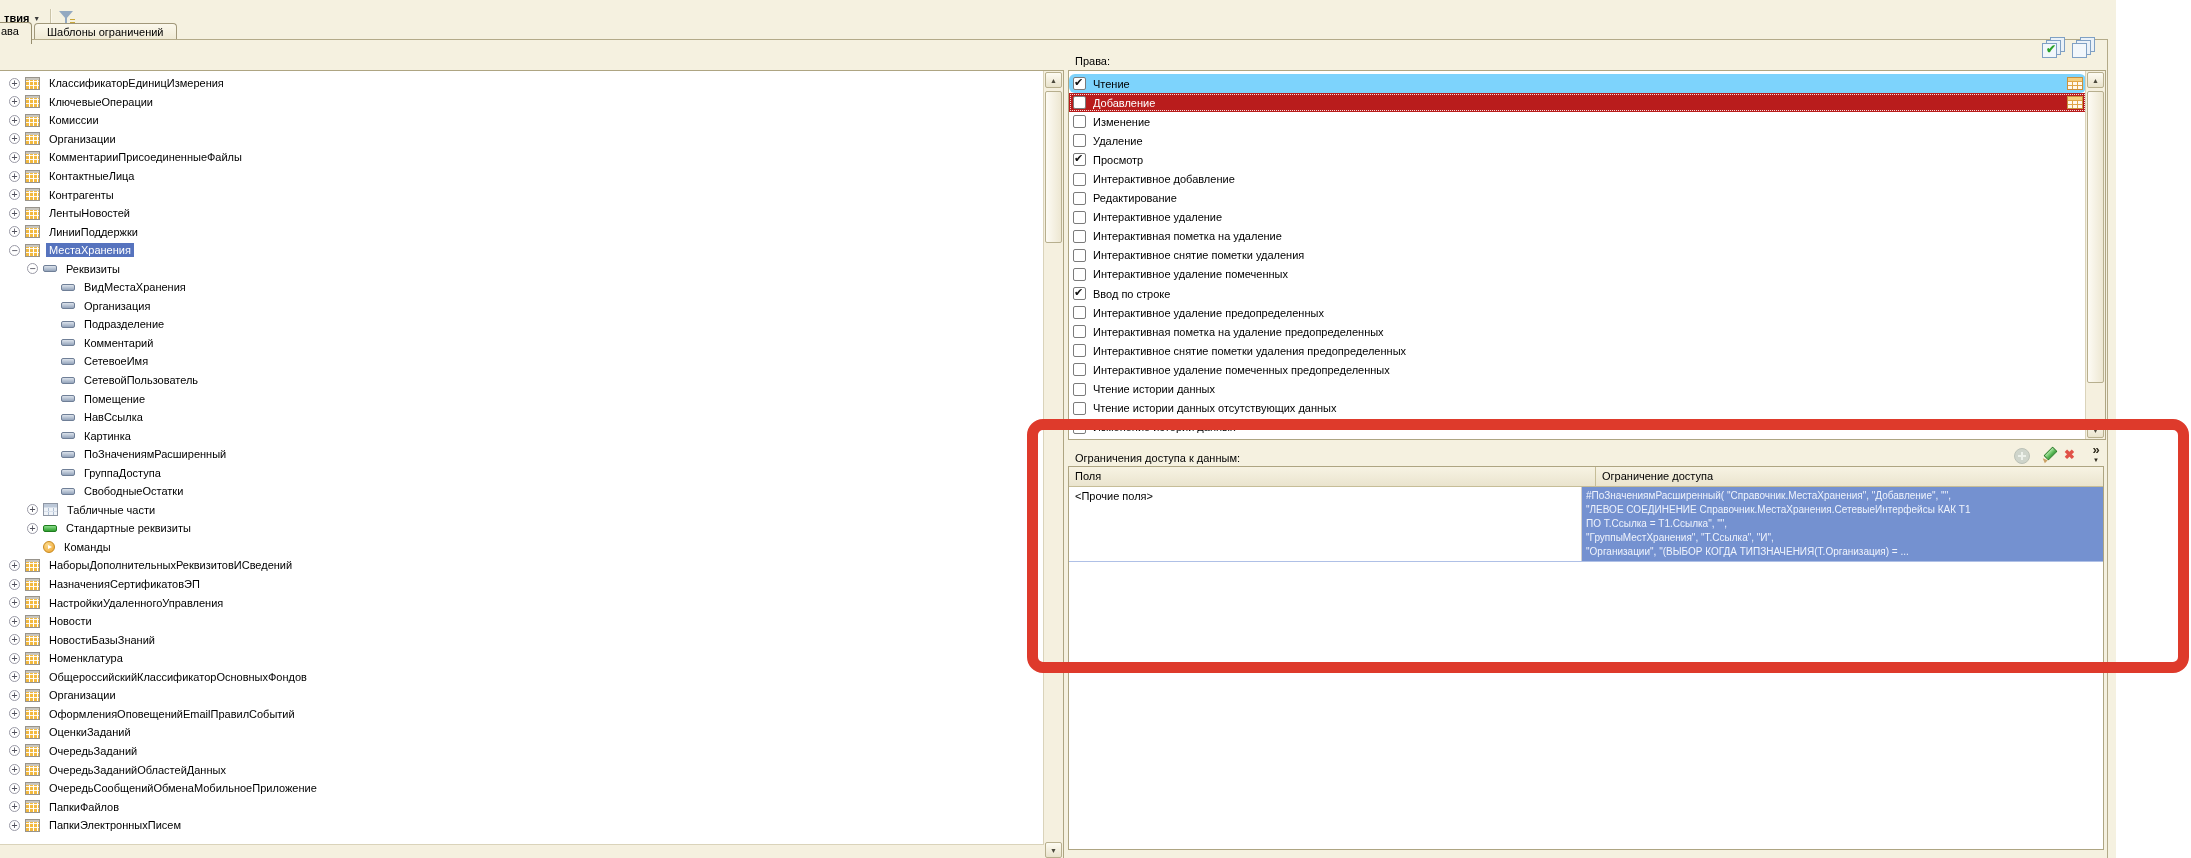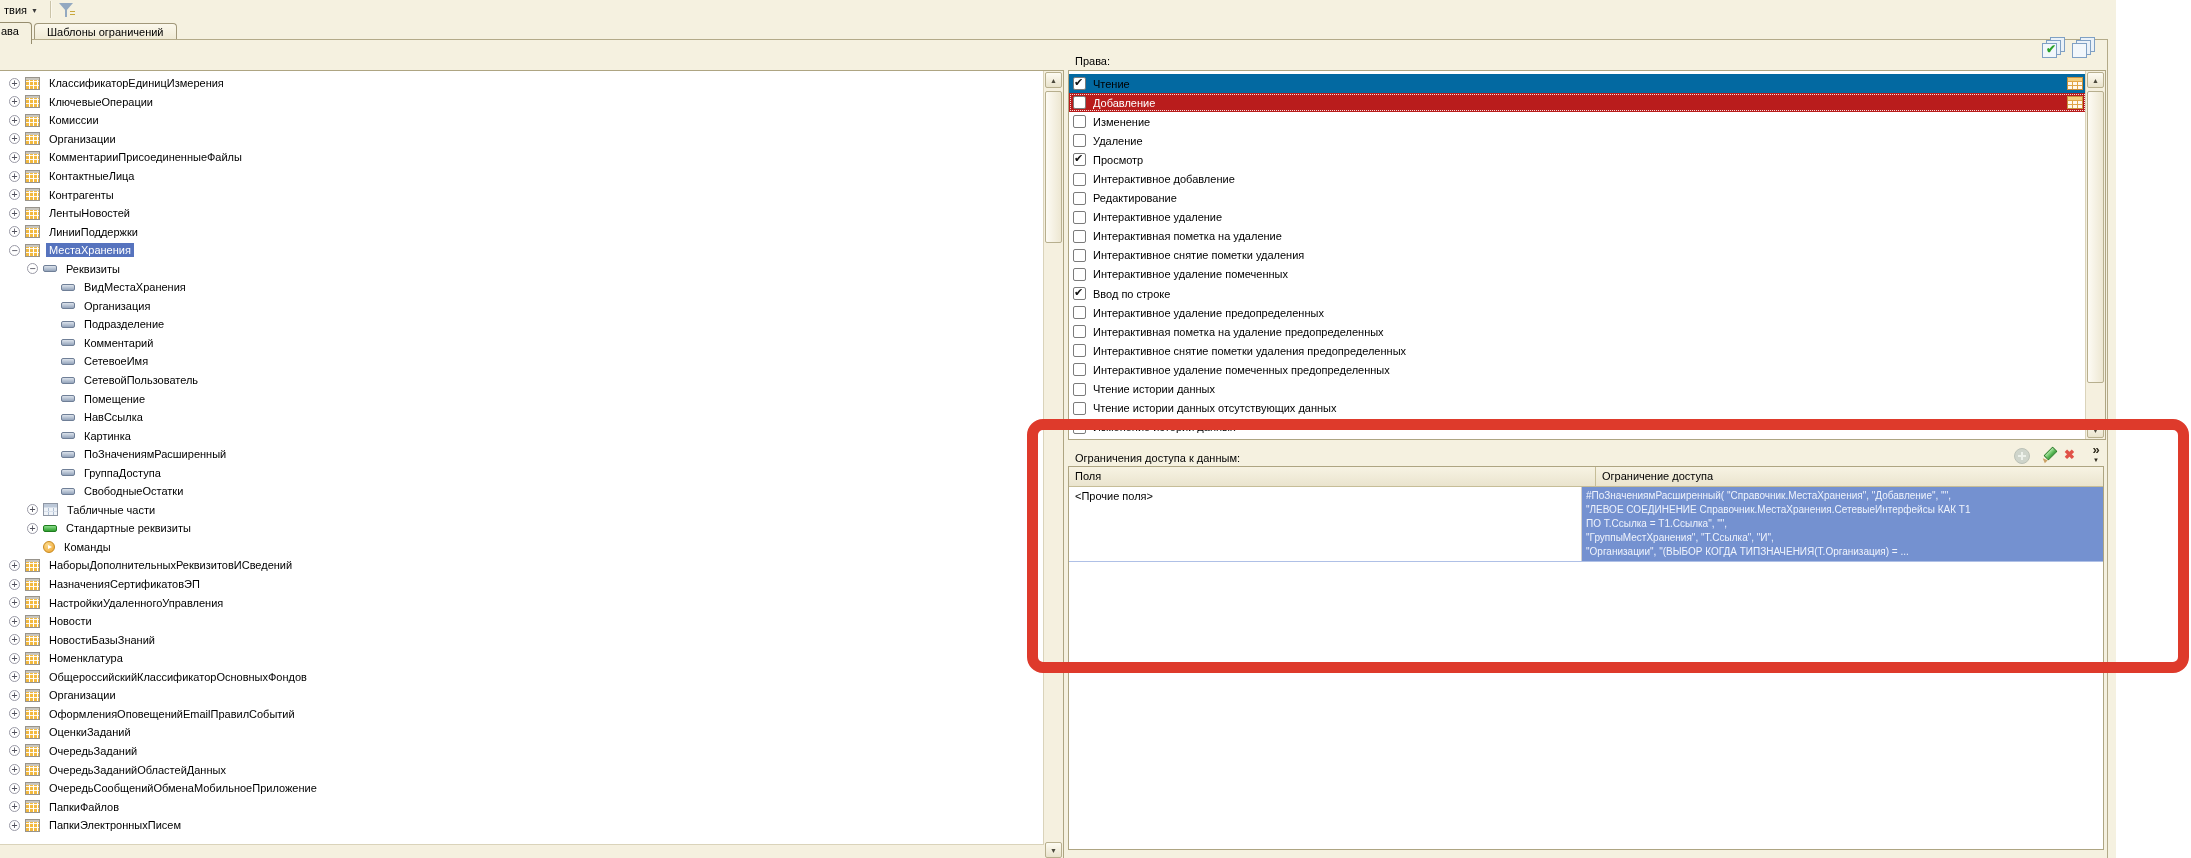--- a/index.html
+++ b/index.html
@@ -6,21 +6,21 @@
   body{
     width:2191px;height:858px;position:relative;overflow:hidden;
     background:#ffffff;
     font-family:"Liberation Sans", sans-serif;
     font-size:11px;color:#000;
     -webkit-font-smoothing:none;
   }
   .window{position:absolute;left:0;top:0;width:2116px;height:858px;background:#F5F1E0;}
 
   
-  .topbar{position:absolute;left:0;top:0;width:100%;height:20px;}
+  .topbar{position:absolute;left:0;top:8px;width:100%;height:20px;font-weight:bold;}
   .actions-btn{position:absolute;left:0px;top:2px;height:16px;display:flex;align-items:center;gap:4px;padding:0 4px;cursor:default;}
   .actions-btn .arrow{font-size:7px;color:#3a3a3a;}
   .toolbar-sep{position:absolute;left:50px;top:1px;width:1px;height:17px;background:#CBC4A8;border-right:1px solid #FBF8ED;}
   .funnel-btn{position:absolute;left:56px;top:1px;width:22px;height:18px;}
   .funnel{position:relative;width:18px;height:16px;margin:1px 0 0 2px;}
   .funnel::before{content:"";position:absolute;left:1px;top:1px;border-left:7px solid transparent;border-right:7px solid transparent;border-top:8px solid #93A9C1;}
   .funnel::after{content:"";position:absolute;left:7px;top:7px;width:2px;height:8px;background:#93A9C1;}
   .funnel .marks{position:absolute;left:12px;top:9px;width:5px;height:1px;background:#C9A83C;box-shadow:0 3px 0 #C9A83C;}
 
   
@@ -76,21 +76,21 @@
   .pages-icon{position:absolute;width:24px;height:21px;}
   .pages-icon i{position:absolute;width:13px;height:13px;background:#EAF1F8;border:1px solid #7FA0C4;}
   .pages-icon i.p1{left:8px;top:0;}
   .pages-icon i.p2{left:4px;top:3px;}
   .pages-icon i.p3{left:0;top:6px;background:#F2F7FB;}
   .pages-icon .chk{position:absolute;left:4px;top:5px;color:#2AA12A;font-size:12px;font-weight:bold;z-index:3;text-shadow:0 0 1px #fff;}
 
   .rights-box{position:absolute;left:1068px;top:70px;width:1036px;height:368px;background:#fff;border:1px solid #AEA582;}
   .rights-rows{position:absolute;left:0;top:0;right:19px;bottom:0;overflow:hidden;padding-top:3px;}
   .rights-row{height:19.1px;display:flex;align-items:center;position:relative;padding-left:4px;}
-  .rights-row.current{background:#0369a1;}
+  .rights-row.current{background:#7dd3fc;border-radius:6px;}
   .rights-row.selected{background:#b91c1c;color:#fff;outline:1px dotted rgba(255,255,255,.85);outline-offset:-2px;}
   .checkbox{width:13px;height:13px;min-width:13px;background:#fff;border:1px solid #7B7B7B;border-radius:2px;box-sizing:border-box;position:relative;margin-right:7px;}
   .checkbox.checked::before{content:"✔";position:absolute;left:0px;top:-2px;font-size:11px;color:#111;}
   .restr-grid-icon{position:absolute;right:3px;top:3px;width:16px;height:13px;border:1px solid #C9903E;box-sizing:border-box;
     background:
       linear-gradient(#F5CF7E 0 3px, transparent 3px),
       repeating-linear-gradient(0deg, transparent 0 3px, #E0A546 3px 4px),
       repeating-linear-gradient(90deg, transparent 0 4px, #E0A546 4px 5px),
       #FFF8EC;}
 

